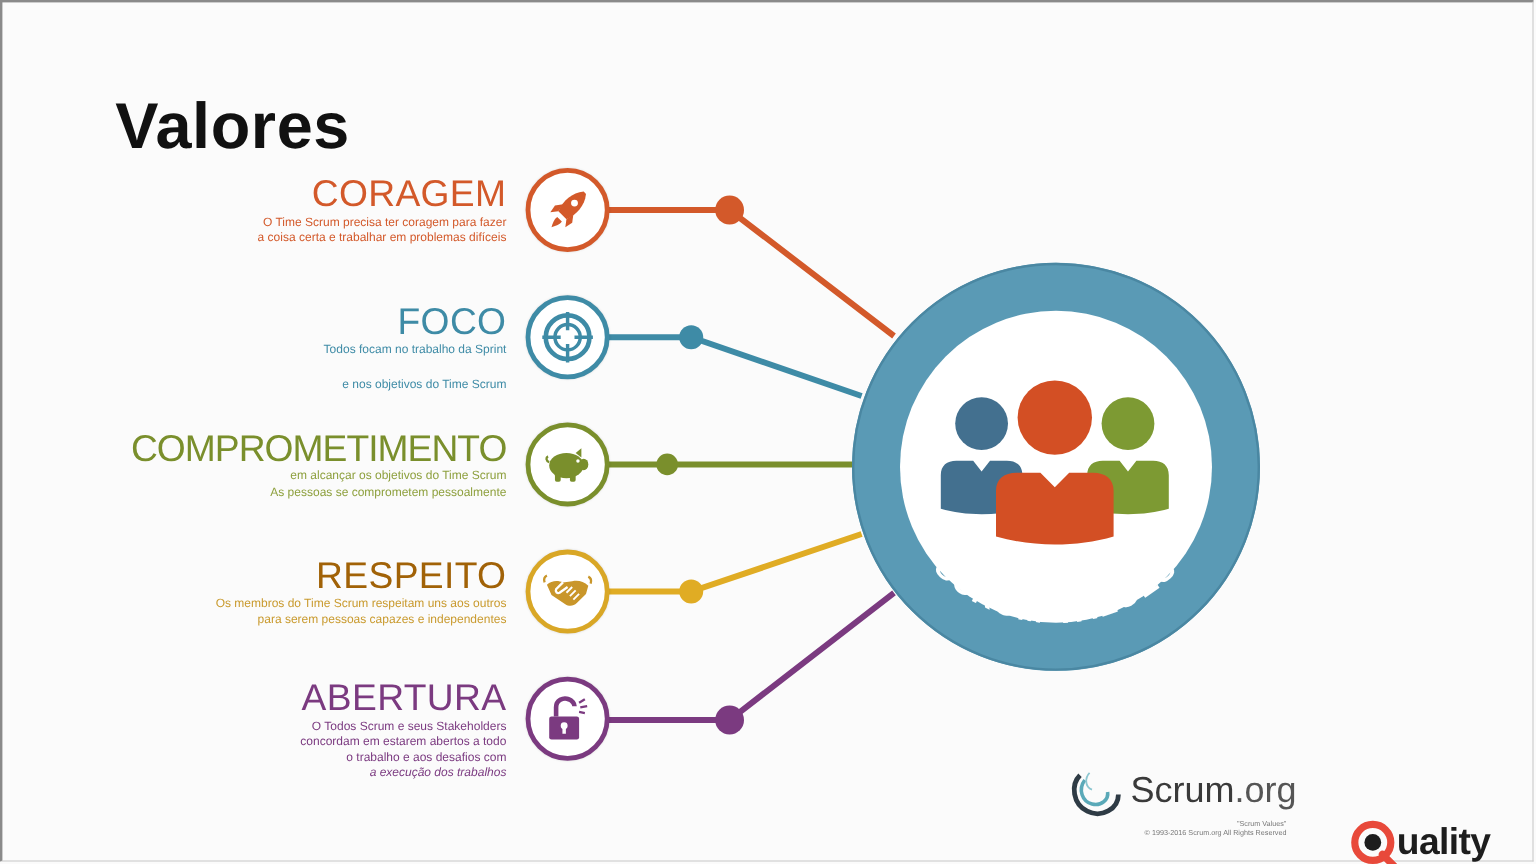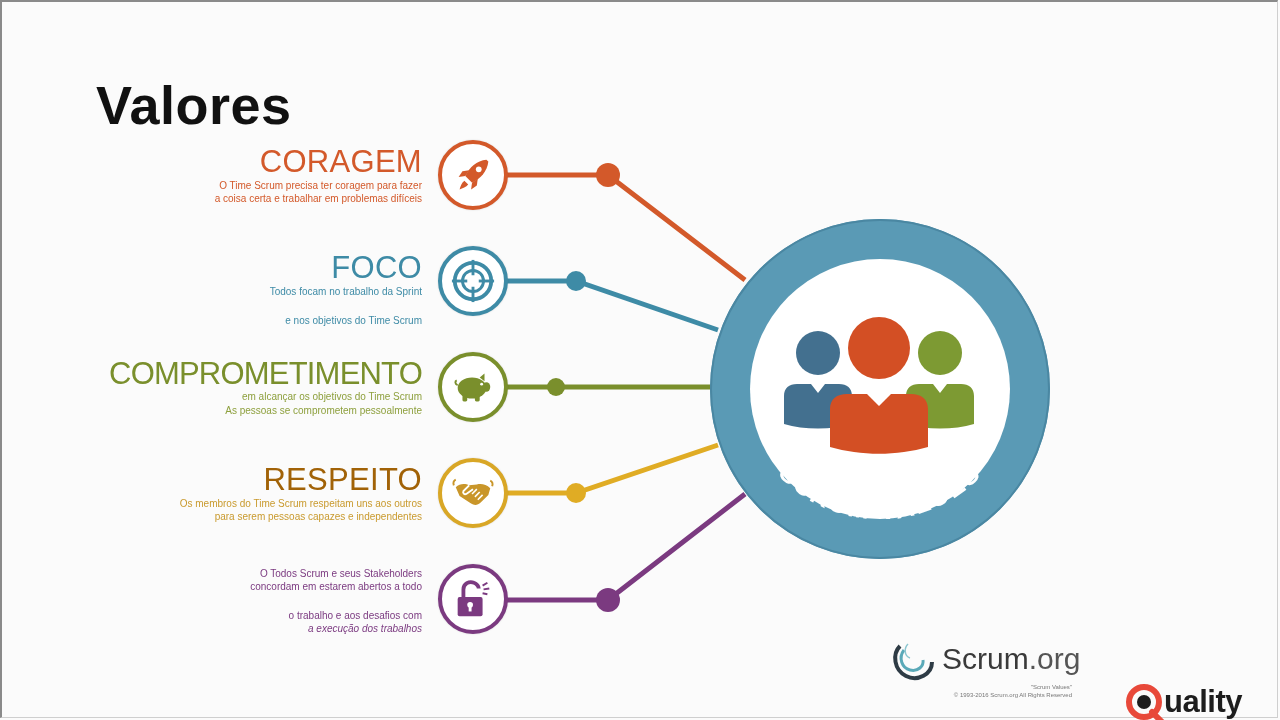--- a/index.html
+++ b/index.html
@@ -140,23 +140,24 @@
     <path d="M20 16 L14 22 C13 24 15 26 17 25 L24 20" fill="none" stroke="#fff" stroke-width="2"></path>
     <line x1="26" y1="28" x2="31" y2="23" stroke="#fff" stroke-width="1.6"></line>
     <line x1="29" y1="31" x2="34" y2="26" stroke="#fff" stroke-width="1.6"></line>
     <line x1="23" y1="25" x2="28" y2="20" stroke="#fff" stroke-width="1.6"></line>
     <path d="M4 16 C3 13 4 11 6 10" fill="none" stroke="#c9962a" stroke-width="2"></path>
     <path d="M44 17 C45 14 44 12 42 11" fill="none" stroke="#c9962a" stroke-width="2"></path>
   </svg>
 </div>
 
 <div class="value-block" style="right:858px; top:566px;">
+  <span class="value-title" style="color:#7b3a80;">ABERTURA</span>
   <span class="value-desc" style="color:#7b3a80;">O Todos Scrum e seus Stakeholders</span>
   <span class="value-desc" style="color:#7b3a80; margin-top:0;">concordam em estarem abertos a todo</span>
-  <span class="value-desc" style="color:#7b3a80; margin-top:16px;">o trabalho e aos desafios com</span>
+  <span class="value-desc" style="color:#7b3a80; margin-top:0;">o trabalho e aos desafios com</span>
   <span class="value-desc" style="color:#7b3a80; margin-top:0;font-style:italic;">a execução dos trabalhos</span>
 </div>
 <div class="icon-circle" style="left:438px; top:564px; border-color:#7b3a80;">
   <svg viewBox="0 0 48 48">
     <path d="M14 22 L14 14 C14 8 20 5 25 7 C28 8 30 11 30 13" fill="none" stroke="#7b3a80" stroke-width="4"></path>
     <rect x="8" y="22" width="26" height="20" rx="2" fill="#7b3a80"></rect>
     <circle cx="21" cy="30" r="3" fill="#fff"></circle>
     <rect x="19.5" y="31" width="3" height="6" fill="#fff"></rect>
     <line x1="34" y1="10" x2="39" y2="7" stroke="#7b3a80" stroke-width="2"></line>
     <line x1="35" y1="14" x2="41" y2="13" stroke="#7b3a80" stroke-width="2"></line>

